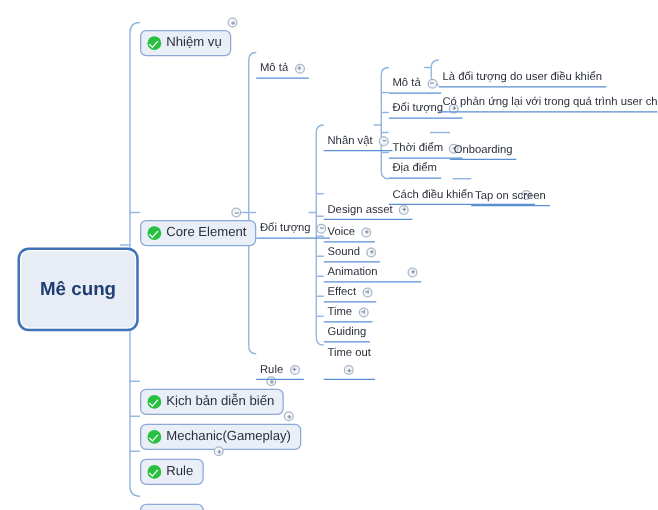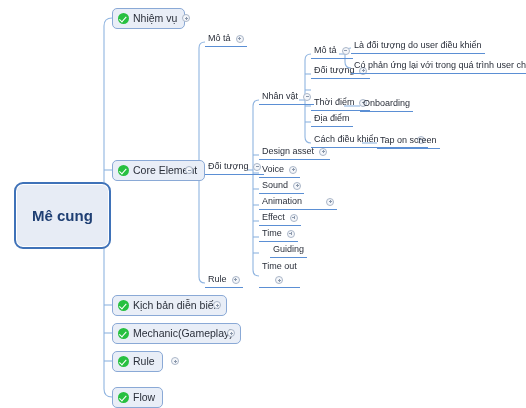--- a/index.html
+++ b/index.html
@@ -19,20 +19,21 @@
   
   #links { position: absolute; left: 0; top: 0; width: 526px; height: 408px; }
 
   
   .node {
     position: absolute;
     display: flex;
     align-items: center;
     white-space: nowrap;
     line-height: 1;
+    margin-top: 16px;
   }
 
   
   .root-node {
     border: 2px solid #3f72b8;
     background: #e7ecf5;
     border-radius: 9px;
     color: #1f3f73;
     font-size: 15px;
     font-weight: bold;
@@ -253,21 +254,21 @@
   <div class="node leaf-node" style="left:259px; top:212px;">
     <span class="node-label">Effect</span>
     <span class="expand-icon"></span>
   </div>
 
   <div class="node leaf-node" style="left:259px; top:228px;">
     <span class="node-label">Time</span>
     <span class="expand-icon"></span>
   </div>
 
-  <div class="node leaf-node" style="left:270px; top:244px;">
+  <div class="node leaf-node" style="left:259px; top:244px;">
     <span class="node-label">Guiding</span>
   </div>
 
   <div class="node leaf-node" style="left:259px; top:261px;flex-direction:column;">
     <span class="node-label">Time out</span>
     <span class="expand-icon"></span>
   </div>
 
   <div class="node leaf-node" style="left:311px; top:45px;">
     <span class="node-label">Mô tả</span>

